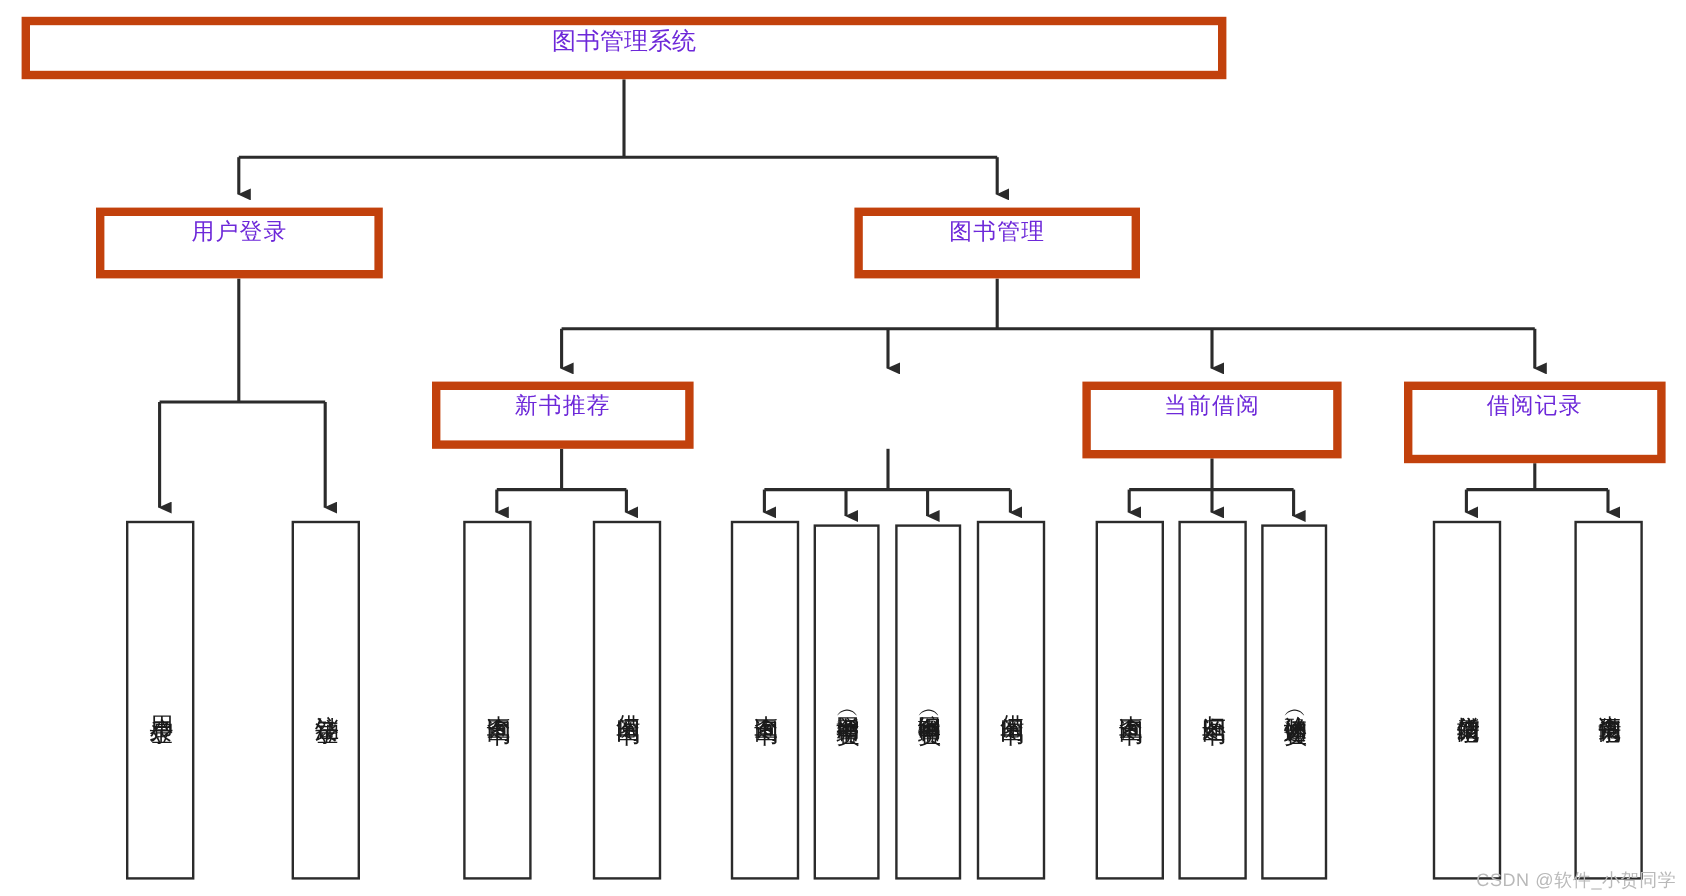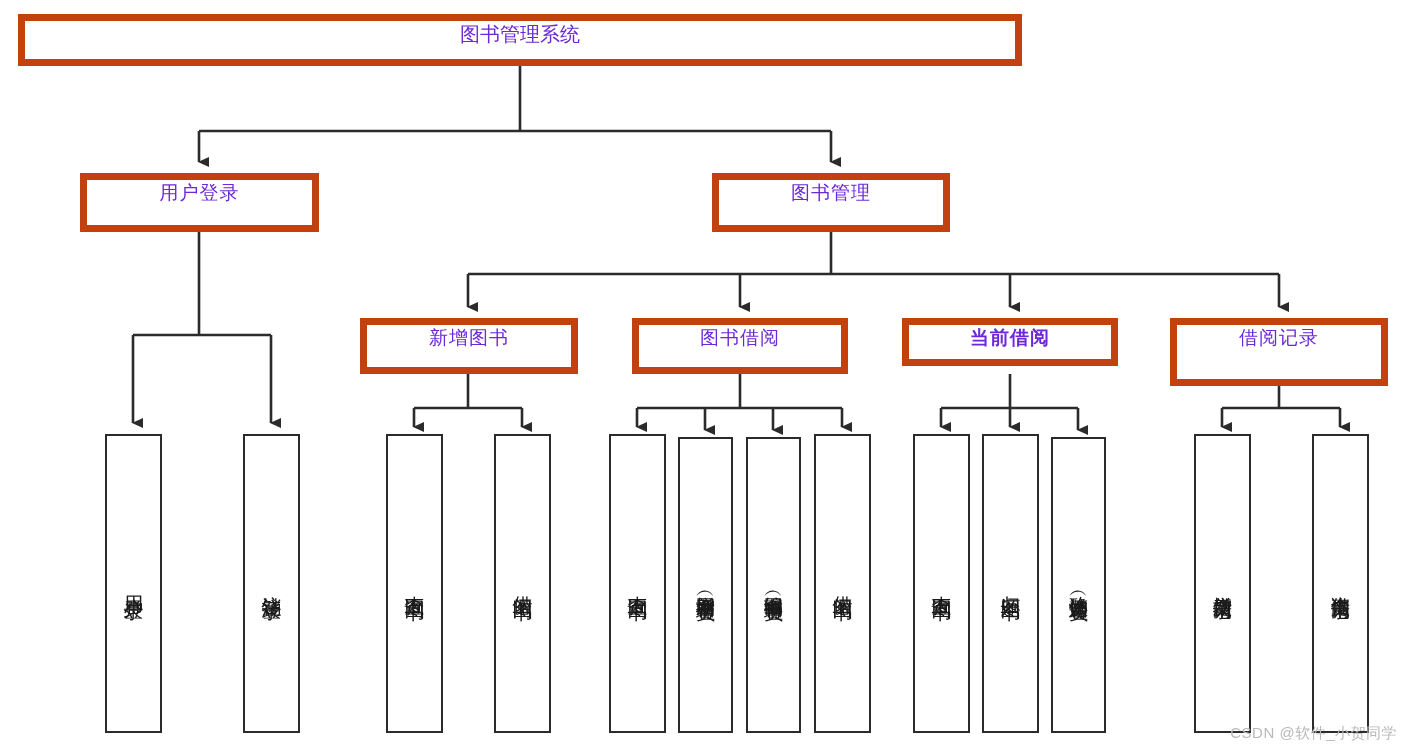--- a/index.html
+++ b/index.html
@@ -83,26 +83,23 @@
   </div>
 
   <div class="node h" style="left:80px;top:173px;width:239px;height:59px;">
     <span>用户登录</span>
   </div>
   <div class="node h" style="left:712px;top:173px;width:238px;height:59px;">
     <span>图书管理</span>
   </div>
 
   <div class="node h" style="left:360px;top:318px;width:218px;height:56px;">
-    <span>新增图书</span>
+    <span>新书推荐</span>
   </div>
-  <div class="node h" style="left:632px;top:318px;width:216px;height:56px;">
-    <span>图书借阅</span>
-  </div>
-  <div class="node h" style="left:902px;top:318px;width:216px;height:48px;font-weight:bold;">
+  <div class="node h" style="left:902px;top:318px;width:216px;height:64px;">
     <span>当前借阅</span>
   </div>
   <div class="node h" style="left:1170px;top:318px;width:218px;height:68px;">
     <span>借阅记录</span>
   </div>
 
   <div class="leaf" style="left:105px;top:434px;width:57px;height:299px;">
     <span class="vtxt">用户登录</span>
   </div>
   <div class="leaf" style="left:243px;top:434px;width:57px;height:299px;">

